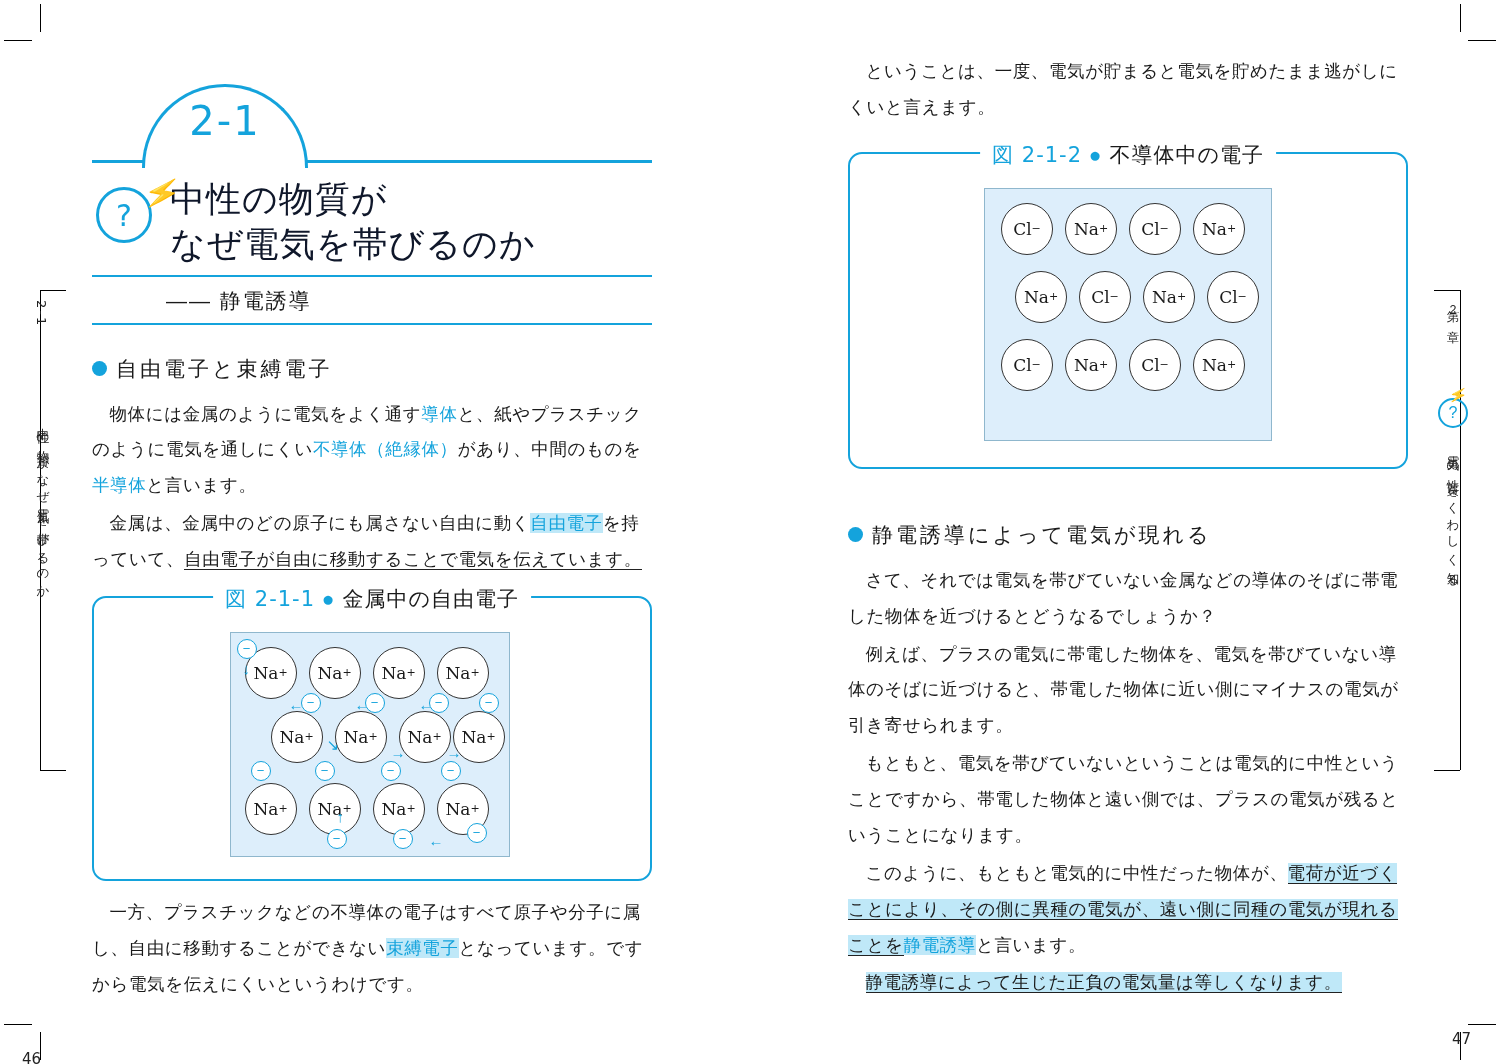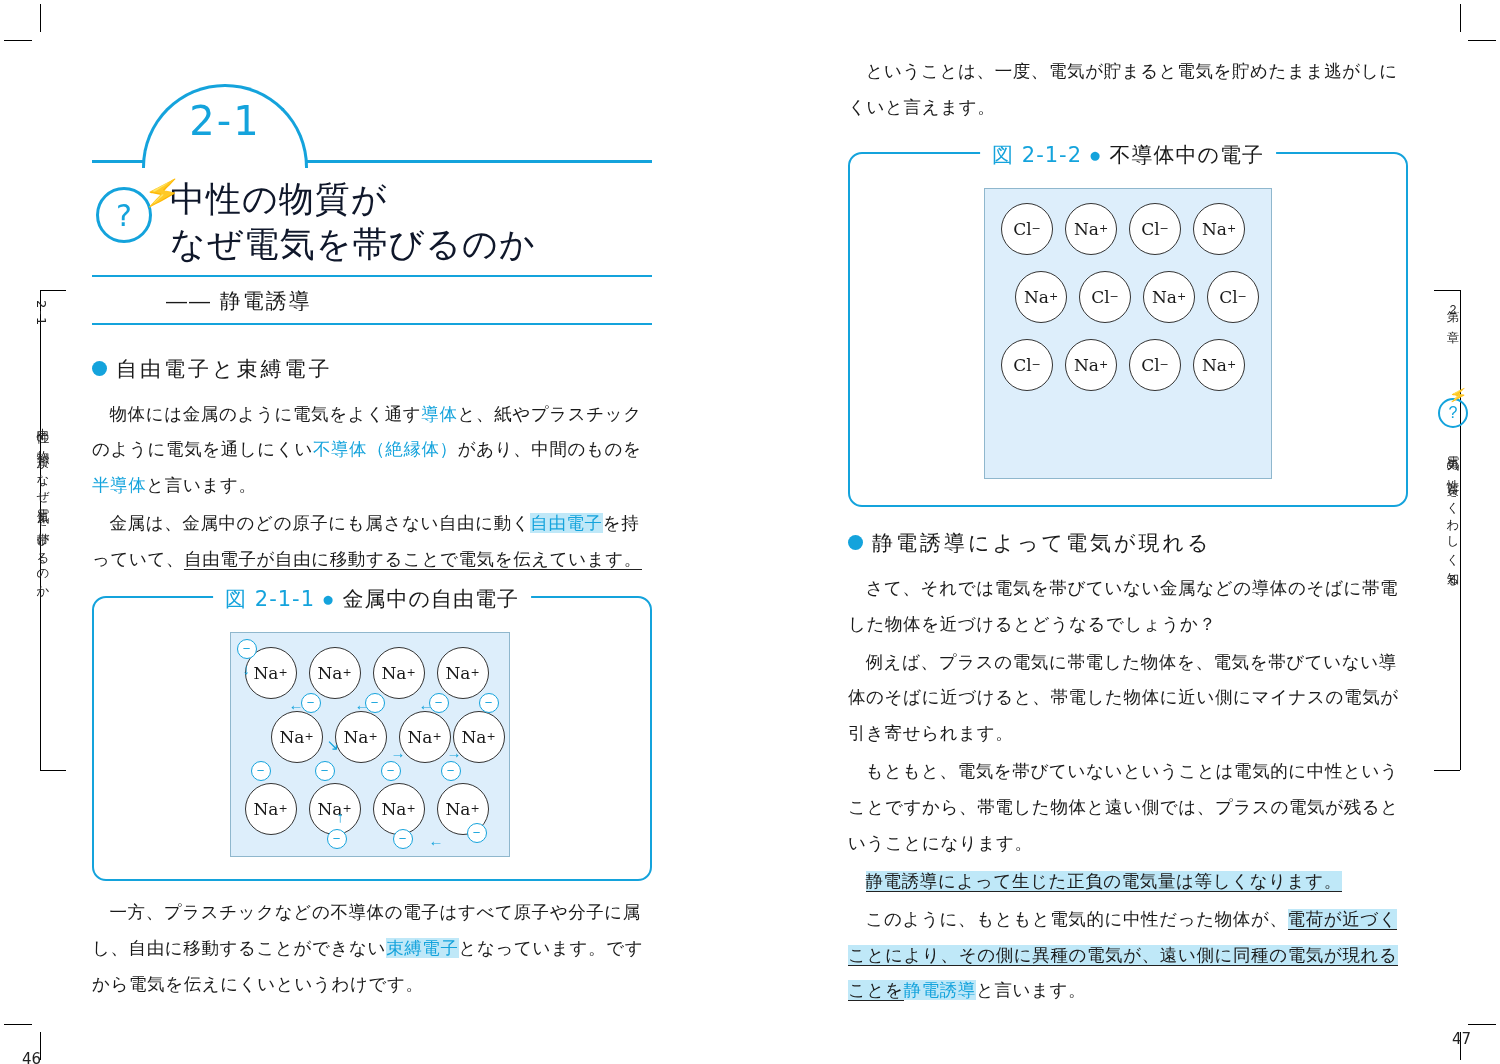--- a/index.html
+++ b/index.html
@@ -235,46 +235,46 @@
   <div class="right-col">
 
     <p class="body"><span>ということは、一度、電気が貯まると電気を貯めたまま逃がしにくいと言えます。</span></p>
 
     <div class="figure" style="margin-top:26px;padding:34px 16px 26px 16px;">
       <div class="fig-cap">
         <span class="fig-no">図 2-1-2</span>
         <span class="dot">●</span>
         <span>不導体中の電子</span>
       </div>
-      <div class="lattice" id="lattice2" style="width:288px;height:291px;text-align:right;">
+      <div class="lattice" id="lattice2" style="width:288px;height:253px;text-align:right;">
           <div class="ion" style="width: 52px; height: 52px; left: 16px; top: 14px;">Cl<sup>−</sup></div>
           <div class="ion" style="width: 52px; height: 52px; left: 80px; top: 14px;">Na<sup>+</sup></div>
           <div class="ion" style="width: 52px; height: 52px; left: 144px; top: 14px;">Cl<sup>−</sup></div>
           <div class="ion" style="width: 52px; height: 52px; left: 208px; top: 14px;">Na<sup>+</sup></div>
           <div class="ion" style="width: 52px; height: 52px; left: 30px; top: 82px;">Na<sup>+</sup></div>
           <div class="ion" style="width: 52px; height: 52px; left: 94px; top: 82px;">Cl<sup>−</sup></div>
           <div class="ion" style="width: 52px; height: 52px; left: 158px; top: 82px;">Na<sup>+</sup></div>
           <div class="ion" style="width: 52px; height: 52px; left: 222px; top: 82px;">Cl<sup>−</sup></div>
           <div class="ion" style="width: 52px; height: 52px; left: 16px; top: 150px;">Cl<sup>−</sup></div>
           <div class="ion" style="width: 52px; height: 52px; left: 80px; top: 150px;">Na<sup>+</sup></div>
           <div class="ion" style="width: 52px; height: 52px; left: 144px; top: 150px;">Cl<sup>−</sup></div>
           <div class="ion" style="width: 52px; height: 52px; left: 208px; top: 150px;">Na<sup>+</sup></div>
         </div>
     </div>
 
-    <div class="heading" style="margin-top:22px;">
+    <div class="heading" style="margin-top:52px;">
       <span class="bullet-dot"></span>
       <span>静電誘導によって電気が現れる</span>
     </div>
 
     <p class="body">さて、それでは電気を帯びていない金属などの導体のそばに帯電した物体を近づけるとどうなるでしょうか？</p>
     <p class="body">例えば、プラスの電気に帯電した物体を、電気を帯びていない導体のそばに近づけると、帯電した物体に近い側にマイナスの電気が引き寄せられます。</p>
     <p class="body">もともと、電気を帯びていないということは電気的に中性ということですから、帯電した物体と遠い側では、プラスの電気が残るということになります。</p>
+    <p class="body"><span>このように、もともと電気的に中性だった物体が、</span><span class="mk-u">電荷が近づくことにより、その側に異種の電気が、遠い側に同種の電気が現れることを</span><span class="kw mk">静電誘導</span><span>と言います。</span></p>
     <p class="body"><span class="mk-u">静電誘導によって生じた正負の電気量は等しくなります。</span></p>
-    <p class="body"><span>このように、もともと電気的に中性だった物体が、</span><span class="mk-u">電荷が近づくことにより、その側に異種の電気が、遠い側に同種の電気が現れることを</span><span class="kw mk">静電誘導</span><span>と言います。</span></p>
   </div>
 
   <div class="side-tab" style="left:1444px; top:300px;">第2章</div>
   <div class="side-q" style="left:1438px; top:398px;">?</div>
   <div class="side-spark" style="left:1449px; top:386px;">⚡</div>
   <div class="side-tab" style="left:1444px; top:446px;">電気の性質をくわしく知る</div>
   <div class="folio" style="left:1452px; top:1030px;">47</div>
 
 </div>
 

